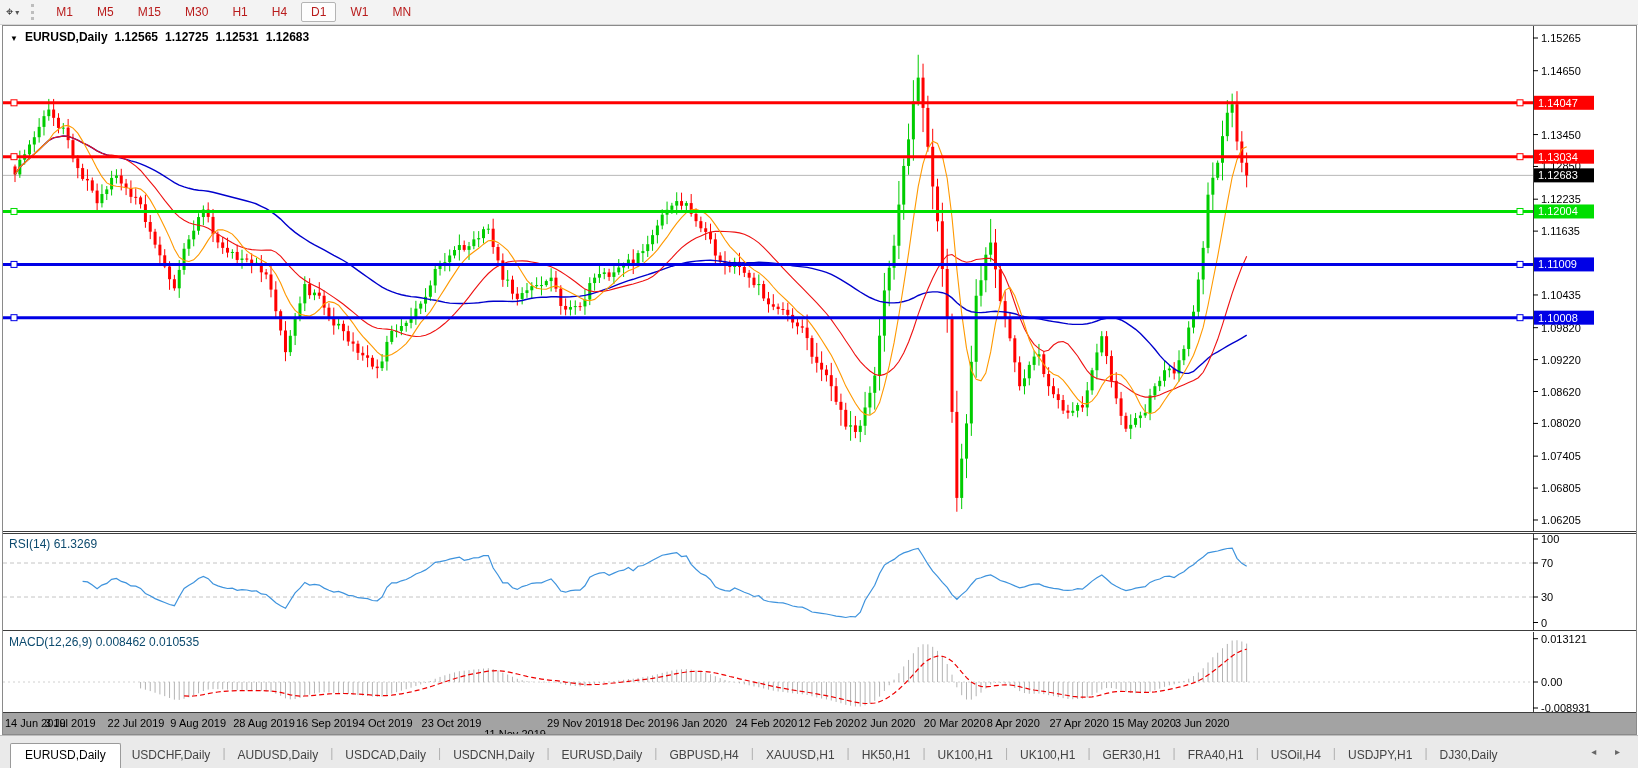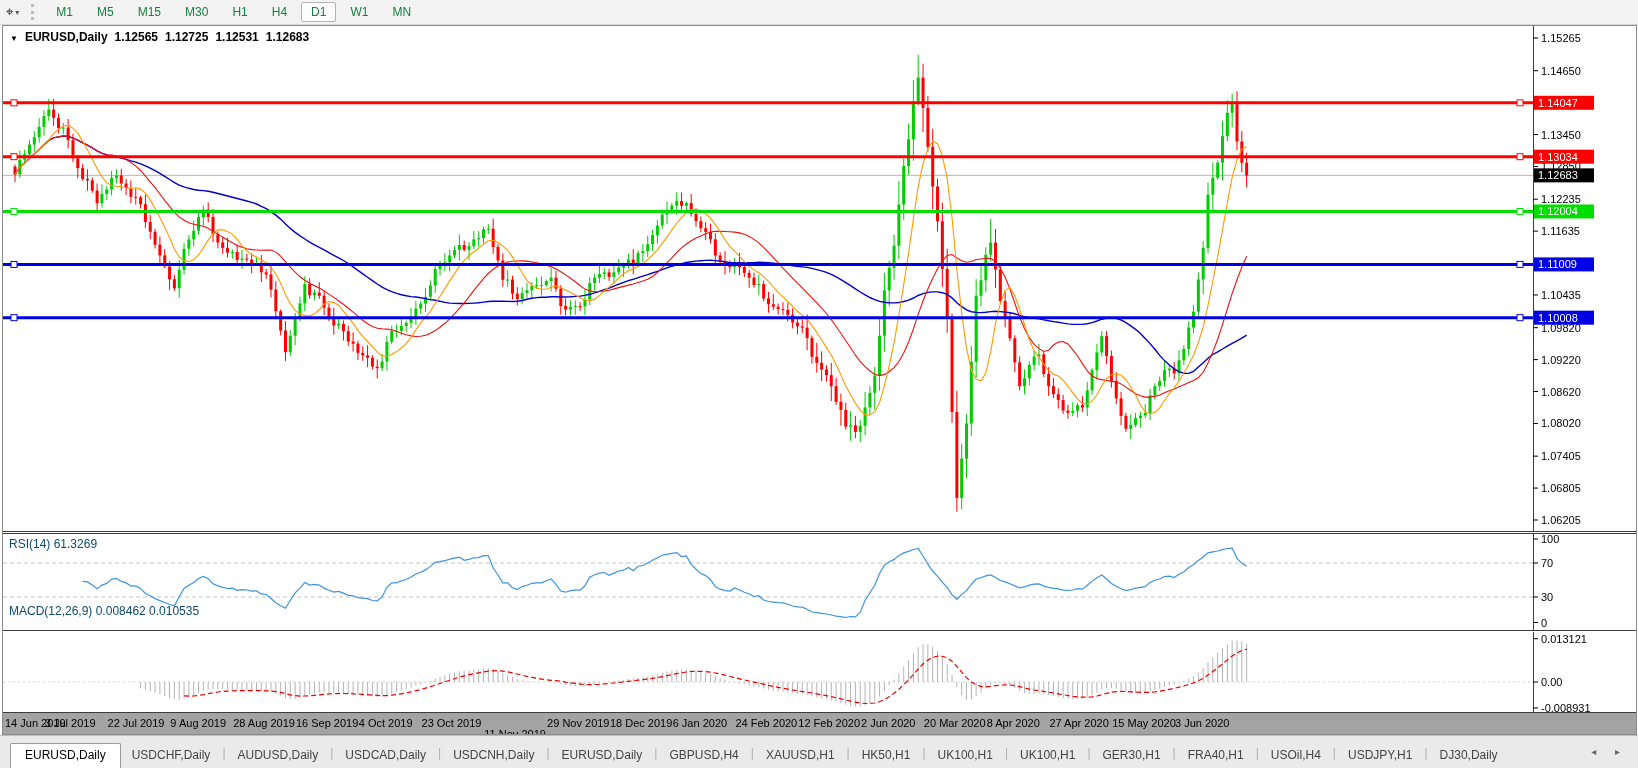--- a/index.html
+++ b/index.html
@@ -4,21 +4,21 @@
 <style>
   html,body{margin:0;padding:0;background:#fff;}
   #app{position:relative;width:1638px;height:768px;background:#fff;overflow:hidden;
        font-family:"Liberation Sans",sans-serif;-webkit-font-smoothing:antialiased;}
   
   .toolbar{position:absolute;top:0;left:0;right:0;height:24px;background:#f3f3f3;
            border-bottom:1px solid #d6d6d6;display:flex;align-items:center;font-size:12px;color:#333;}
   .tool-icon{display:flex;align-items:center;margin-left:6px;color:#222;font-size:13px;gap:2px;}
   .tool-icon .dd{font-size:8px;color:#555;}
   .grip{height:16px;border-left:3px dotted #bdbdbd;margin:0 10px 0 12px;}
-  .tf-btn{padding:2px 9px;margin:12px 2px;border:1px solid transparent;border-radius:2px;cursor:default;color:#15803d;}
+  .tf-btn{padding:2px 9px;margin:12px 2px;border:1px solid transparent;border-radius:2px;cursor:default;color:#b91c1c;}
   .tf-btn.active{background:#fdfdfd;border-color:#b4b4b4;}
   
   .chart-window{position:absolute;top:25px;left:2px;right:1px;bottom:33px;background:#fff;
                 border:1px solid #8a8a8a;overflow:hidden;}
   .chart-window svg{display:block;}
   .sep3{height:3px;background:#fff;border-top:1px solid #3c3c3c;border-bottom:1px solid #3c3c3c;box-sizing:border-box;}
   .sep2{height:2px;background:#fff;border-top:1px solid #3c3c3c;box-sizing:border-box;}
   .sep1{height:1px;background:#3c3c3c;}
   .chart-title{position:absolute;top:4px;left:7px;font-size:12px;font-weight:700;color:#000;
                display:flex;align-items:center;gap:7px;pointer-events:none;}
@@ -927,21 +927,21 @@
 
     <div class="chart-title">
       <span class="marker">▼</span>
       <span>EURUSD,Daily</span>
       <span>1.12565</span>
       <span>1.12725</span>
       <span>1.12531</span>
       <span>1.12683</span>
     </div>
     <div class="panel-label" style="top:511px">RSI(14) 61.3269</div>
-    <div class="panel-label" style="top:578px">MACD(12,26,9) 0.008462 0.010535</div>
+    <div class="panel-label" style="top:609px">MACD(12,26,9) 0.008462 0.010535</div>
   </div>
 
   <div class="tabbar">
     <span id="tab-items" style="display:flex;align-items:flex-end;">
         <span class="tab active">EURUSD,Daily</span>
         <span class="tab">USDCHF,Daily</span>
         <span class="tabsep">|</span>
         <span class="tab">AUDUSD,Daily</span>
         <span class="tabsep">|</span>
         <span class="tab">USDCAD,Daily</span>

